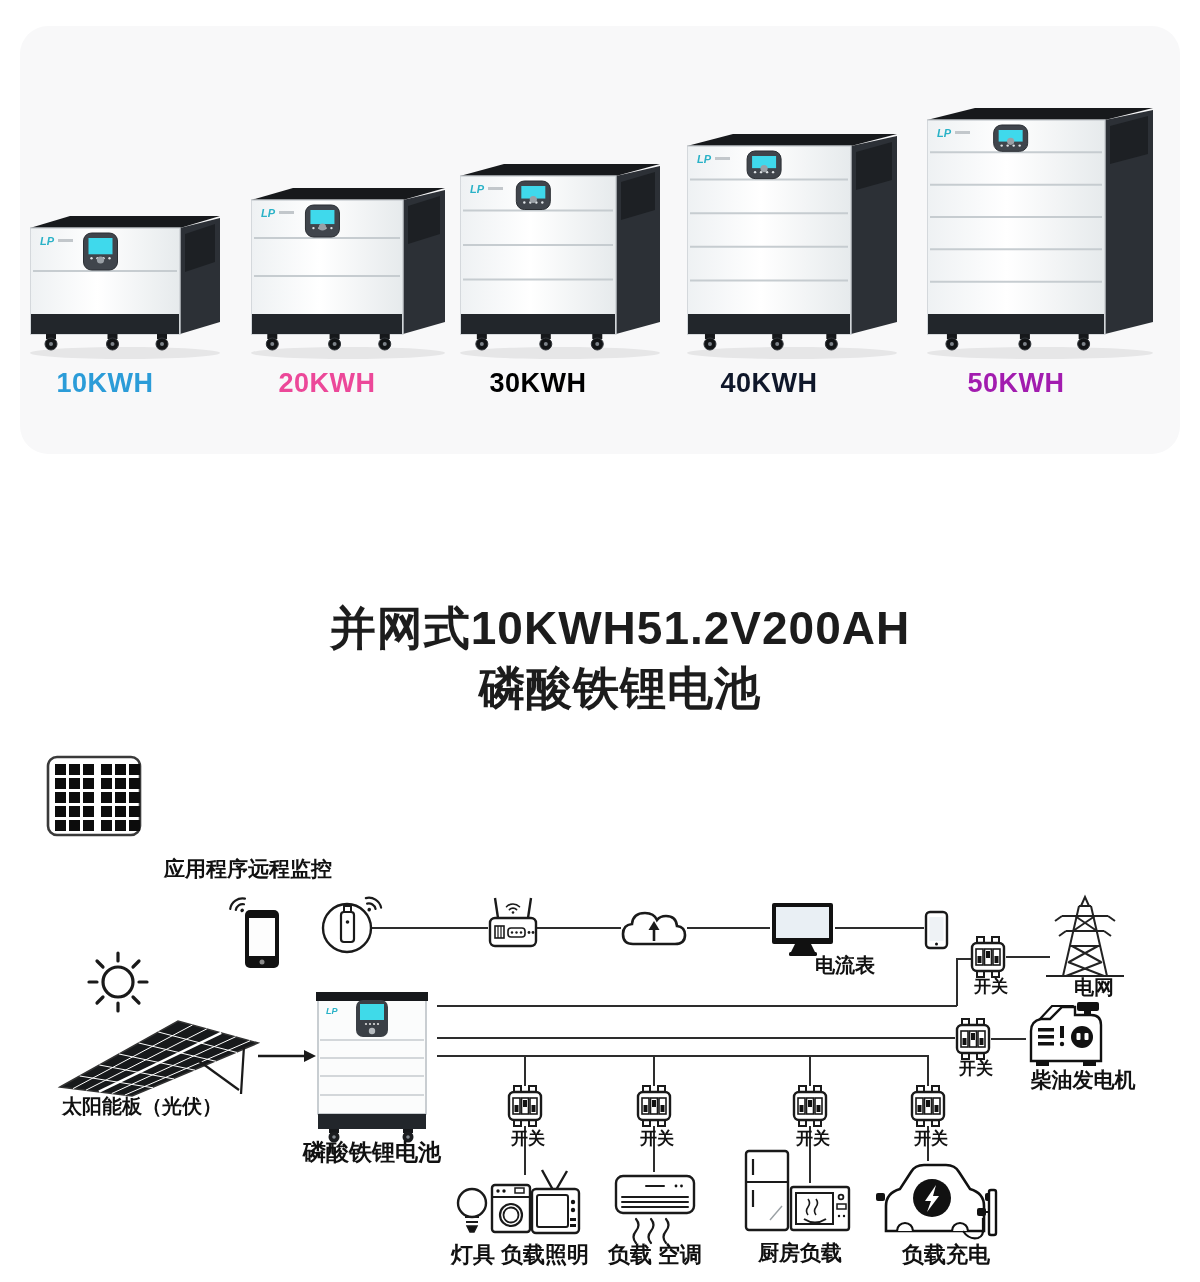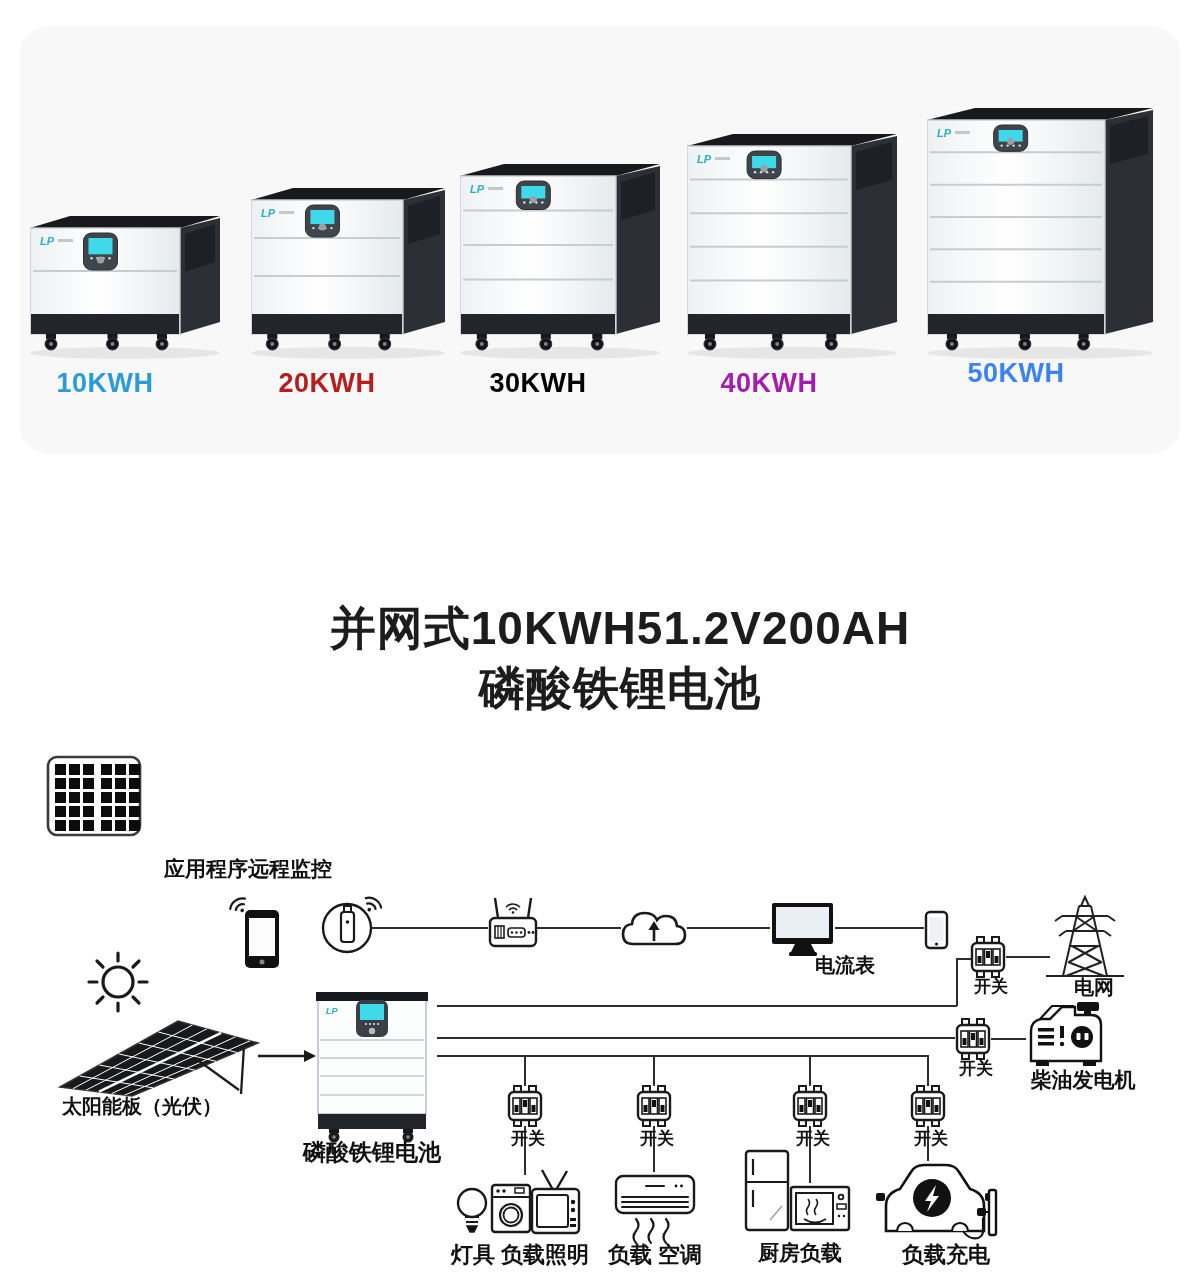--- a/index.html
+++ b/index.html
@@ -83,21 +83,21 @@
         <rect x="16.28" y="148" width="10" height="5" fill="#16181b"></rect>
           <circle cx="21.28" cy="158" r="6" fill="#121416" stroke="#33373c"></circle>
           <circle cx="21.28" cy="158" r="2" fill="#7d838a"></circle>
         <rect x="78.60000000000001" y="148" width="10" height="5" fill="#16181b"></rect>
           <circle cx="83.60000000000001" cy="158" r="6" fill="#121416" stroke="#33373c"></circle>
           <circle cx="83.60000000000001" cy="158" r="2" fill="#7d838a"></circle>
         <rect x="128.76" y="148" width="10" height="5" fill="#16181b"></rect>
           <circle cx="133.76" cy="158" r="6" fill="#121416" stroke="#33373c"></circle>
           <circle cx="133.76" cy="158" r="2" fill="#7d838a"></circle>
       </svg></div>
-    <div class="product-label" style="left: 211px; width: 232px; top: 368px; color: #b91c1c;">20KWH</div>
+    <div class="product-label" style="left: 211px; width: 232px; top: 368px; color: #ec4899;">20KWH</div>
     <div class="product-unit" style="left: 460px; top: 162px;"><svg width="200" height="198" xmlns="http://www.w3.org/2000/svg">
         <defs>
           <linearGradient id="fg2" x1="0" y1="0" x2="1" y2="0">
         <stop offset="0" stop-color="#eef1f3"></stop>
             <stop offset="0.45" stop-color="#ffffff"></stop>
         <stop offset="1" stop-color="#e6eaec"></stop>
           </linearGradient>
         </defs>
         <ellipse cx="100" cy="191" rx="100" ry="6" fill="#000" opacity="0.07"></ellipse>
         <polygon points="156,14 200,4 200,160 156,172" fill="#2c3036"></polygon>
@@ -158,21 +158,21 @@
         <rect x="17.96" y="202" width="10" height="5" fill="#16181b"></rect>
           <circle cx="22.96" cy="212" r="6" fill="#121416" stroke="#33373c"></circle>
           <circle cx="22.96" cy="212" r="2" fill="#7d838a"></circle>
         <rect x="85.2" y="202" width="10" height="5" fill="#16181b"></rect>
           <circle cx="90.2" cy="212" r="6" fill="#121416" stroke="#33373c"></circle>
           <circle cx="90.2" cy="212" r="2" fill="#7d838a"></circle>
         <rect x="139.32" y="202" width="10" height="5" fill="#16181b"></rect>
           <circle cx="144.32" cy="212" r="6" fill="#121416" stroke="#33373c"></circle>
           <circle cx="144.32" cy="212" r="2" fill="#7d838a"></circle>
       </svg></div>
-    <div class="product-label" style="left: 647px; width: 244px; top: 368px; color: #a21caf;">40KWH</div>
+    <div class="product-label" style="left: 647px; width: 244px; top: 368px; color: #0f172a;">40KWH</div>
     <div class="product-unit" style="left: 927px; top: 106px;"><svg width="226" height="254" xmlns="http://www.w3.org/2000/svg">
         <defs>
           <linearGradient id="fg4" x1="0" y1="0" x2="1" y2="0">
         <stop offset="0" stop-color="#eef1f3"></stop>
             <stop offset="0.45" stop-color="#ffffff"></stop>
         <stop offset="1" stop-color="#e6eaec"></stop>
           </linearGradient>
         </defs>
         <ellipse cx="113" cy="247" rx="113" ry="6" fill="#000" opacity="0.07"></ellipse>
         <polygon points="178,14 226,4 226,216 178,228" fill="#2c3036"></polygon>
@@ -197,21 +197,21 @@
         <rect x="19.92" y="228" width="10" height="5" fill="#16181b"></rect>
           <circle cx="24.92" cy="238" r="6" fill="#121416" stroke="#33373c"></circle>
           <circle cx="24.92" cy="238" r="2" fill="#7d838a"></circle>
         <rect x="92.9" y="228" width="10" height="5" fill="#16181b"></rect>
           <circle cx="97.9" cy="238" r="6" fill="#121416" stroke="#33373c"></circle>
           <circle cx="97.9" cy="238" r="2" fill="#7d838a"></circle>
         <rect x="151.64000000000001" y="228" width="10" height="5" fill="#16181b"></rect>
           <circle cx="156.64000000000001" cy="238" r="6" fill="#121416" stroke="#33373c"></circle>
           <circle cx="156.64000000000001" cy="238" r="2" fill="#7d838a"></circle>
       </svg></div>
-    <div class="product-label" style="left: 887px; width: 258px; top: 358px; color: #3b82f6;">50KWH</div>
+    <div class="product-label" style="left: 887px; width: 258px; top: 368px; color: #a21caf;">50KWH</div>
   </div>
 
 <div class="title-block">
   <div>并网式10KWH51.2V200AH</div>
   <div>磷酸铁锂电池</div>
 </div>
 
 <svg class="diagram-svg" width="1200" height="542" viewBox="0 740 1200 542">
   <defs>
     <g id="wifi" stroke="#1a1a1a" stroke-width="2.2" fill="none" stroke-linecap="round">

